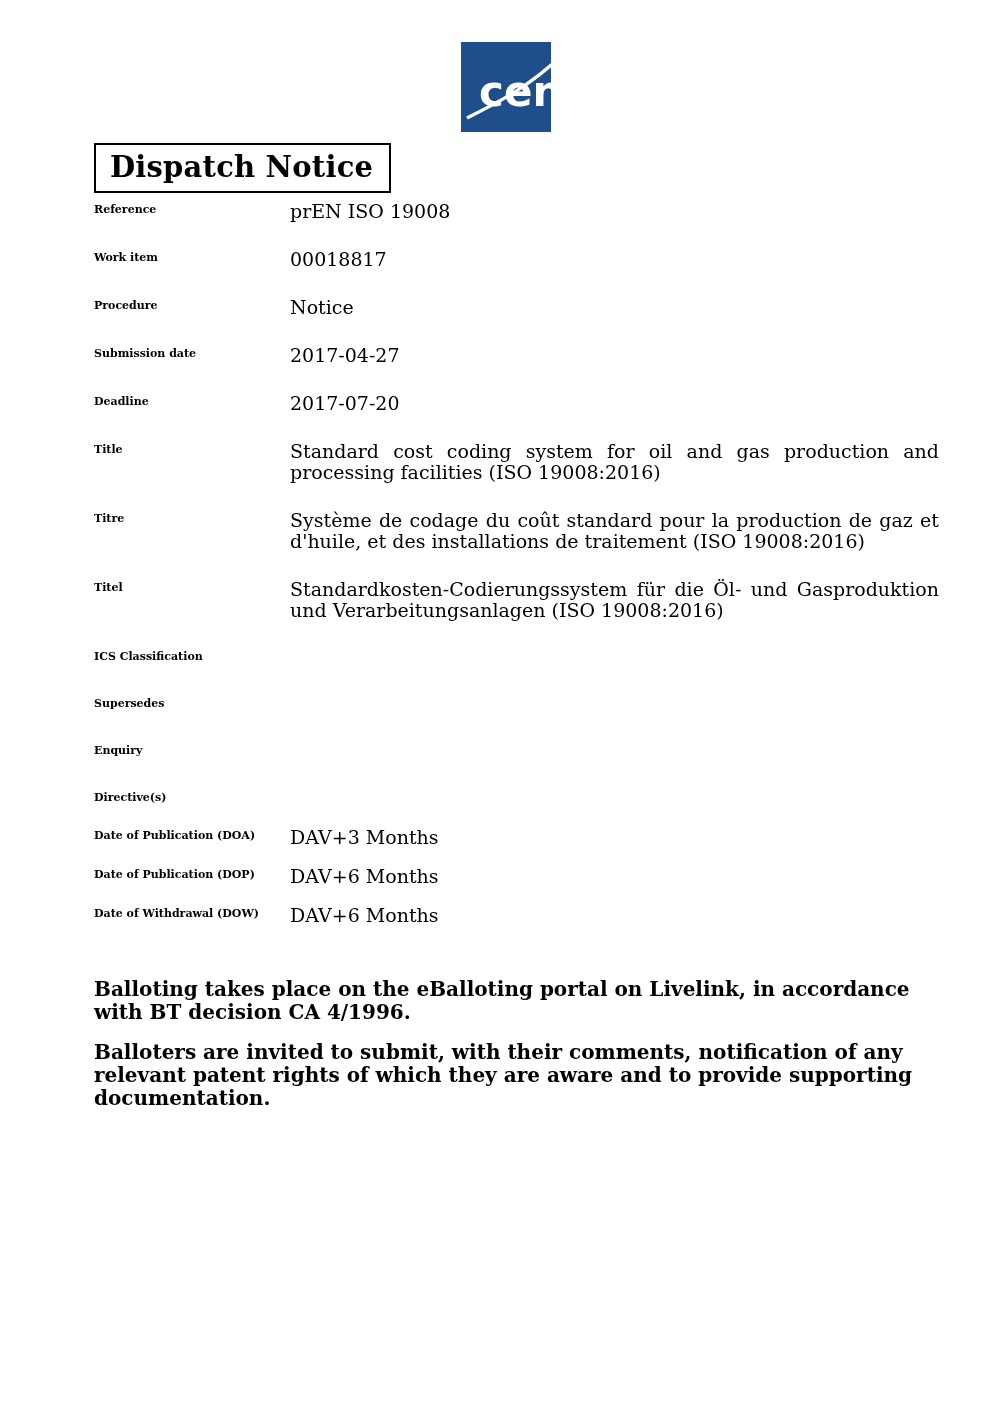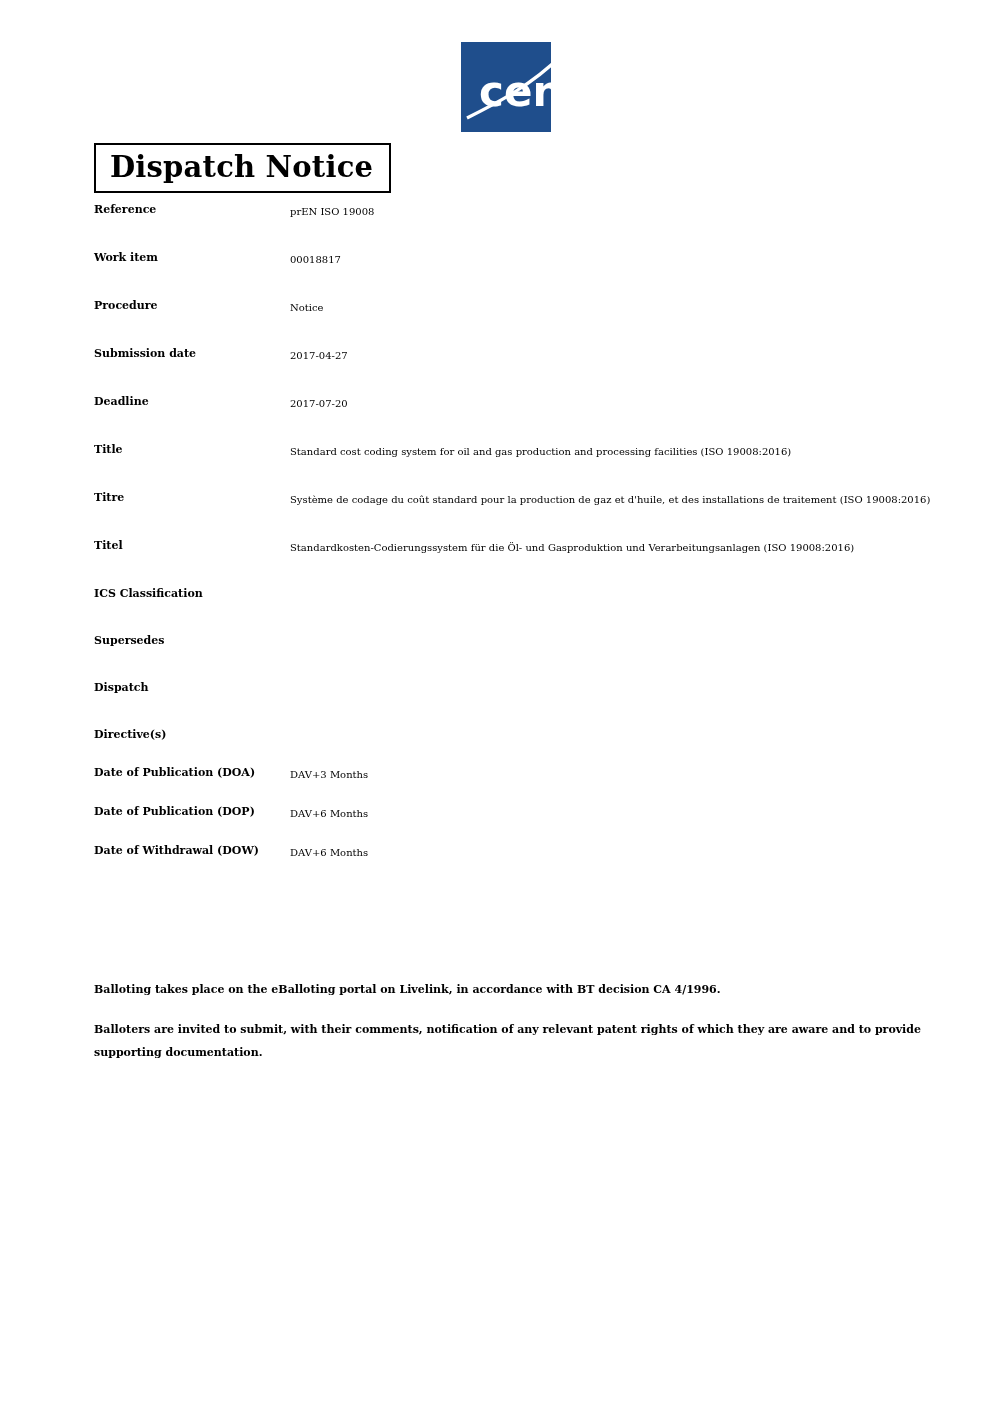--- a/index.html
+++ b/index.html
@@ -65,41 +65,41 @@
     font-family: "DejaVu Serif", serif;
     font-weight: bold;
     font-size: 11px;
     line-height: 22px;
     padding-top: 4px;
     padding-bottom: 21px;
     white-space: pre-line;
   }
   .fields tr.row > td.value {
     font-family: "DejaVu Serif", serif;
-    font-size: 10px;
+    font-size: 19px;
     line-height: 21px;
     padding-top: 6px;
     padding-bottom: 21px;
     text-align: justify;
     text-justify: inter-word;
   }
   .fields tr.row.tall > td.label { padding-bottom: 12px; }
   .fields tr.row.tall > td.value { padding-bottom: 12px; }
 
   
   .notes {
     position: absolute;
     left: 94px;
     top: 978px;
     width: 845px;
   }
   .note {
     font-family: "DejaVu Serif", serif;
     font-weight: bold;
-    font-size: 11px;
+    font-size: 20px;
     line-height: 23px;
     margin-bottom: 17px;
   }
 </style>
 </head>
 <body>
 
 <div class="page">
 
   <div class="logo-wrap">
@@ -148,21 +148,21 @@
       </tr>
       <tr class="row">
         <td class="label">ICS Classification</td>
         <td class="value"></td>
       </tr>
       <tr class="row">
         <td class="label">Supersedes</td>
         <td class="value"></td>
       </tr>
       <tr class="row">
-        <td class="label">Dispatch</td>
+        <td class="label">Enquiry</td>
         <td class="value"></td>
       </tr>
       <tr class="row tall">
         <td class="label">Directive(s)</td>
         <td class="value"></td>
       </tr>
       <tr class="row tall">
         <td class="label">Date of Publication (DOA)</td>
         <td class="value">DAV+3 Months</td>
       </tr>

